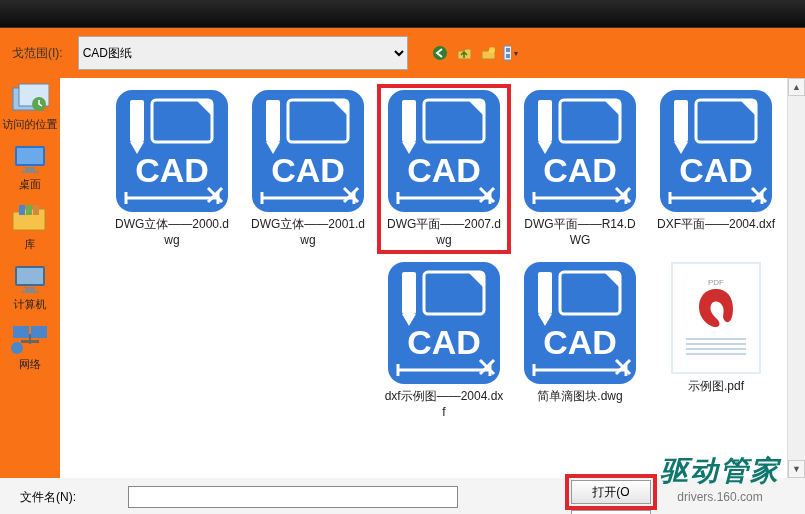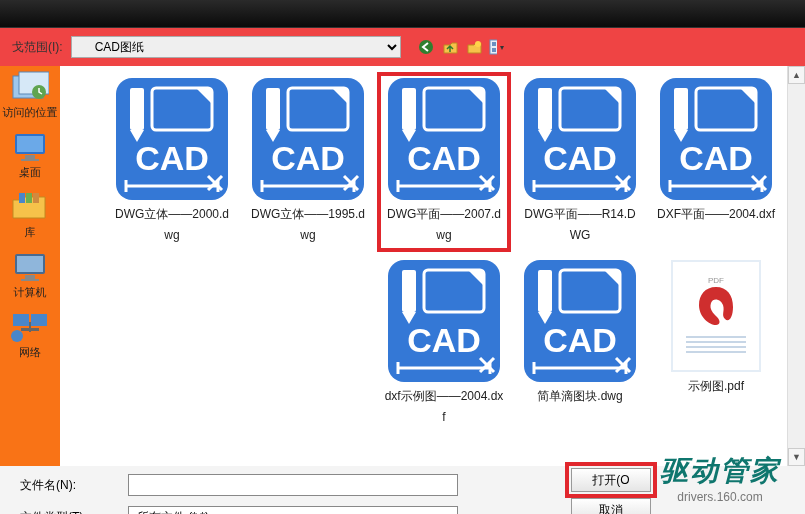--- a/index.html
+++ b/index.html
@@ -1,40 +1,40 @@
 <!DOCTYPE html>
 <html><head>
 <meta charset="utf-8">
 <style>
 * { box-sizing: border-box; margin: 0; padding: 0; }
 body { font-family: "Microsoft YaHei", Tahoma, sans-serif; font-size: 12px; background: #fff; width: 805px; height: 514px; overflow: hidden; position: relative; }
 .titlebar { height: 28px; background: linear-gradient(#2a2a2a, #0a0a0a); border-bottom: 1px solid #333; }
-.toprow { display: flex; align-items: center; padding: 8px 12px; gap: 8px; background: #ef4444; }
+.toprow { display: flex; align-items: center; padding: 8px 12px; gap: 15px; background: #f97316; }
 .toprow .label { color: #333; }
-.toprow select { flex: 0 0 330px; height: 22px; border: 1px solid #aaa; font-size: 12px; padding: 0 19px; }
+.toprow select { flex: 0 0 330px; height: 34px; border: 1px solid #aaa; font-size: 12px; padding: 0 0; }
 .nav-icons { display: flex; gap: 6px; margin-left: 8px; }
 .nav-icons span { width: 18px; height: 18px; display: inline-flex; align-items: center; justify-content: center; cursor: pointer; }
 .main { display: flex; height: 400px; }
 .sidebar { width: 60px; display: flex; flex-direction: column; align-items: center; gap: 10px; padding-top: 4px; background: #f97316; }
 .place { display: flex; flex-direction: column; align-items: center; gap: 2px; cursor: pointer; }
 .place .icn { width: 38px; height: 33px; }
 .place .lbl { font-size: 11px; color: #222; white-space: nowrap; }
 .filepane { flex: 1; padding: 8px 6px; overflow: auto; background: #fff; position: relative; }
 .filegrid { display: flex; flex-wrap: wrap; gap: 6px; justify-content: flex-end; }
 .item { width: 130px; display: flex; flex-direction: column; align-items: center; padding: 4px; cursor: pointer; }
 .item.sel { outline: 4px solid #e1272d; outline-offset: -2px; }
 .cad-icn { width: 112px; height: 122px; }
 .cad-svg rect.bg { fill: #3478d6; }
 .cad-svg text { fill: #fff; font-family: Arial, sans-serif; font-weight: bold; }
 .pdf-icn { width: 90px; height: 112px; display: flex; flex-direction: column; align-items: center; justify-content: center; border: 2px solid #e4edf6; }
 .pdf-head { color: #999; font-size: 8px; }
 .pdf-logo { width: 42px; height: 42px; }
 .pdf-lines { margin-top: 6px; width: 60px; }
 .pdf-lines div { height: 2px; background: #c7d6e6; margin: 3px 0; }
-.fname { font-size: 12px; text-align: center; margin-top: 4px; line-height: 21px; word-break: break-all; color: #222; }
+.fname { font-size: 12px; text-align: center; margin-top: 4px; line-height: 16px; word-break: break-all; color: #222; }
 .scrollbar { width: 18px; background: #eee; display: flex; flex-direction: column; border-left: 1px solid #ddd; }
 .scrollbar .arrow { height: 18px; background: #f5f5f5; border: 1px solid #ccc; display: flex; align-items: center; justify-content: center; font-size: 9px; color: #555; cursor: pointer; }
 .scrollbar .track { flex: 1; background: #f0f0f0; }
 .preview { width: 120px; padding: 10px; background: #f4f4f4; border-left: 1px solid #ddd; }
 .pbox { height: 100px; border: 1px solid #ccc; background: #fff; margin-bottom: 14px; display: flex; align-items: center; justify-content: flex-end; font-size: 12px; color: #333; padding-right: 2px; }
 .chk { display: flex; align-items: center; gap: 4px; font-size: 12px; }
 .chk input { width: 14px; height: 14px; }
 .bottom { padding: 8px 10px; background: #f4f4f4; display: flex; flex-direction: column; gap: 10px; position: relative; }
 .row { display: flex; align-items: center; gap: 8px; }
 .row .lbl { width: 110px; text-align: left; padding-left: 10px; }
@@ -165,21 +165,21 @@
     <rect x="36" y="10" width="60" height="42" rx="4" fill="none" stroke="#fff" stroke-width="3"></rect>
     <path d="M82 10 L96 24" stroke="#3478d6" stroke-width="0"></path>
     <polygon points="80,10 96,10 96,26" fill="#fff"></polygon>
     <text x="56" y="92" font-size="34" text-anchor="middle">CAD</text>
     <line x1="10" y1="108" x2="102" y2="108" stroke="#fff" stroke-width="3"></line>
     <line x1="10" y1="102" x2="10" y2="114" stroke="#fff" stroke-width="3"></line>
     <line x1="102" y1="102" x2="102" y2="114" stroke="#fff" stroke-width="3"></line>
     <line x1="92" y1="98" x2="106" y2="112" stroke="#fff" stroke-width="3"></line>
     <line x1="92" y1="112" x2="106" y2="98" stroke="#fff" stroke-width="3"></line>
   </svg>
-<div class="fname">DWG立体——1995.dwg</div>
+<div class="fname">DWG立体——2001.dwg</div>
         </div>
         <div class="item sel">
   <svg class="cad-icn cad-svg" viewBox="0 0 112 122">
     <rect class="bg" x="0" y="0" width="112" height="122" rx="16"></rect>
     <rect x="14" y="10" width="14" height="42" rx="2" fill="#fff"></rect>
     <polygon points="14,52 28,52 21,64" fill="#fff"></polygon>
     <rect x="36" y="10" width="60" height="42" rx="4" fill="none" stroke="#fff" stroke-width="3"></rect>
     <path d="M82 10 L96 24" stroke="#3478d6" stroke-width="0"></path>
     <polygon points="80,10 96,10 96,26" fill="#fff"></polygon>
     <text x="56" y="92" font-size="34" text-anchor="middle">CAD</text>

